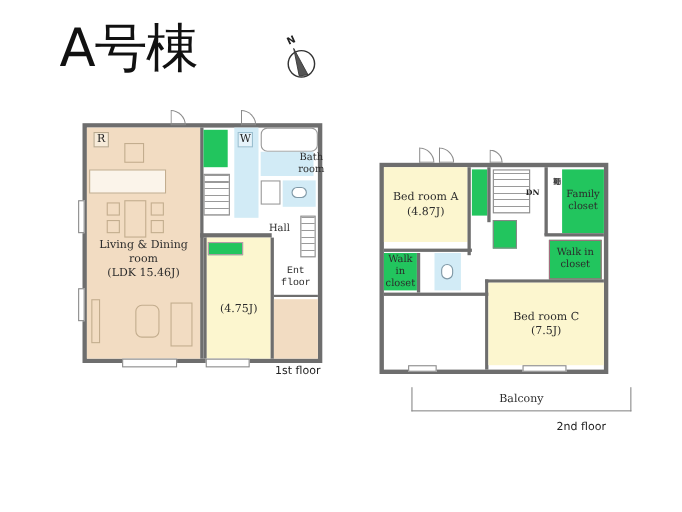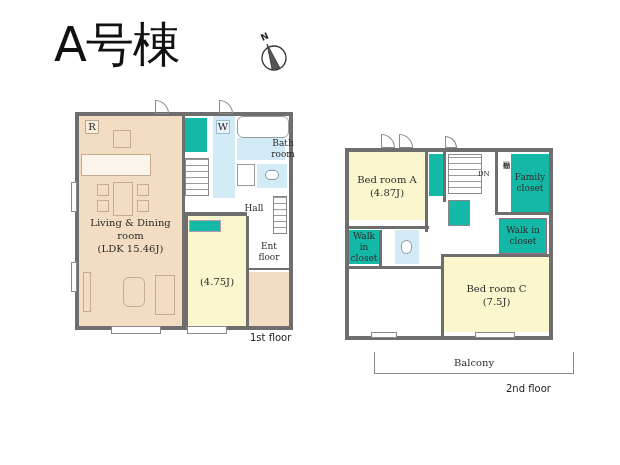--- a/index.html
+++ b/index.html
@@ -5,21 +5,21 @@
     html, body { margin:0; padding:0; background:#ffffff; }
     body { width:620px; height:465px; position:relative; overflow:hidden; font-family:"DejaVu Serif", serif; }
     .abs { position:absolute; box-sizing:border-box; }
     .title { left:14px; top:14px; font-family:"DejaVu Sans", sans-serif; font-size:48px; line-height:60px; color:#111; letter-spacing:-1px;margin-left:40px; }
     .compass { left:256px; top:30px; width:36px; height:44px; }
     .wall { background:#6e6e6e; }
     .room { display:flex; flex-direction:column; align-items:center; justify-content:center; text-align:center; color:#2b2b2b; font-size:9px; line-height:11px; }
     .room .big { font-size:10px; line-height:13px; }
     .beige { background:#f2dcc2; }
     .yellow { background:#fcf6cf; }
-    .pink { background:#14b8a6; }
+    .pink { background:#22c55e; }
     .blue { background:#d2ebf6; }
     .white { background:#ffffff; }
     .floor-label { font-family:"DejaVu Sans", sans-serif; font-size:10px; color:#222; }
     .tag { width:14px; height:14px; border:1px solid #b9a98e; background:#f7ebd9; font-size:10px; line-height:12px; text-align:center; color:#222; }
     .stairs { background: repeating-linear-gradient(0deg, #ffffff 0 5px, #9a9a9a 5px 6px); border:1px solid #8a8a8a; }
     .window { background:#ffffff; border:1px solid #8a8a8a; }
     .door { border:1px solid #8a8a8a; border-radius:0 100% 0 0; background:transparent; }
     .furn { border:1px solid #c3ad8e; background:transparent; }
     .vtext { writing-mode:vertical-rl; font-size:7px; color:#333; }
   </style>
@@ -91,21 +91,21 @@
 
   <div class="abs wall" style="left:110px;top:104px;width:3px;height:110px;"></div>
   <div class="abs yellow room" style="left:113px;top:104px;width:58px;height:110px;">
     <div style="margin-top:20px;">
       <div class="big">(4.75J)</div>
     </div>
   </div>
   <div class="abs pink" style="left:114px;top:108px;width:32px;height:12px;border:1px solid #b99aaa;"></div>
   <div class="abs wall" style="left:171px;top:104px;width:3px;height:110px;"></div>
 
-  <div class="abs room" style="left:174px;top:126px;width:40px;height:28px;">
+  <div class="abs room" style="left:174px;top:126px;width:40px;height:28px;font-family:Liberation Mono, monospace;">
     <div>Ent</div>
     <div>floor</div>
   </div>
   <div class="abs wall" style="left:174px;top:156px;width:40px;height:2px;"></div>
   <div class="abs beige" style="left:174px;top:160px;width:40px;height:54px;"></div>
 
   <div class="abs window" style="left:36px;top:214px;width:50px;height:8px;"></div>
   <div class="abs window" style="left:112px;top:214px;width:40px;height:8px;"></div>
   <div class="abs window" style="left:-4px;top:70px;width:6px;height:30px;"></div>
   <div class="abs window" style="left:-4px;top:150px;width:6px;height:30px;"></div>
@@ -120,21 +120,21 @@
 
   <div class="abs yellow room" style="left:4px;top:4px;width:76px;height:68px;align-items:center;">
     <div class="big">Bed room A</div>
     <div class="big">(4.87J)</div>
   </div>
   <div class="abs wall" style="left:80px;top:4px;width:3px;height:80px;"></div>
   <div class="abs pink" style="left:84px;top:6px;width:14px;height:42px;"></div>
   <div class="abs wall" style="left:98px;top:4px;width:3px;height:50px;"></div>
 
   <div class="abs stairs" style="left:103px;top:6px;width:34px;height:40px;"></div>
-  <div class="abs" style="left:133px;top:22px;font-size:7px;color:#222;">DN</div>
+  <div class="abs" style="left:133px;top:22px;font-size:7px;color:#222;font-weight:bold;">DN</div>
   <div class="abs pink" style="left:103px;top:52px;width:22px;height:26px;border:1px solid #888;"></div>
 
   <div class="abs wall" style="left:150px;top:4px;width:3px;height:62px;"></div>
   <div class="abs vtext" style="left:156px;top:8px;">可動棚</div>
   <div class="abs pink room" style="left:166px;top:6px;width:38px;height:58px;">
     <div>Family</div>
     <div>closet</div>
   </div>
   <div class="abs wall" style="left:150px;top:64px;width:54px;height:3px;"></div>
   <div class="abs pink room" style="left:154px;top:70px;width:48px;height:36px;border:1px solid #a56a7e;">

